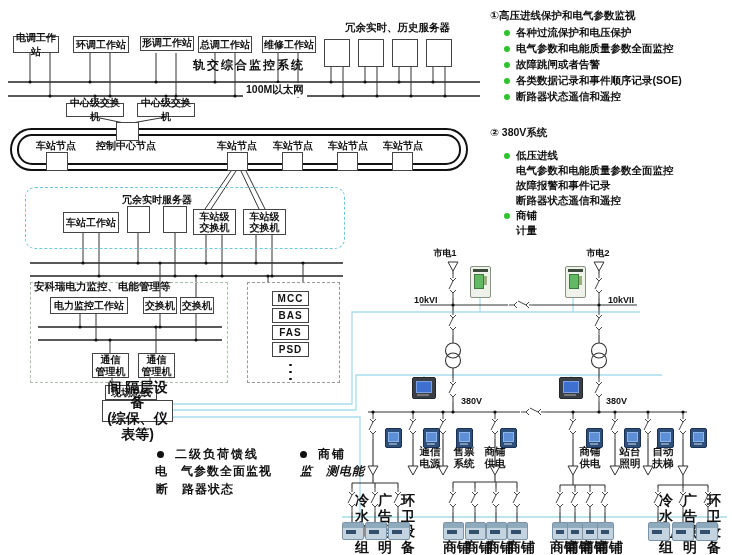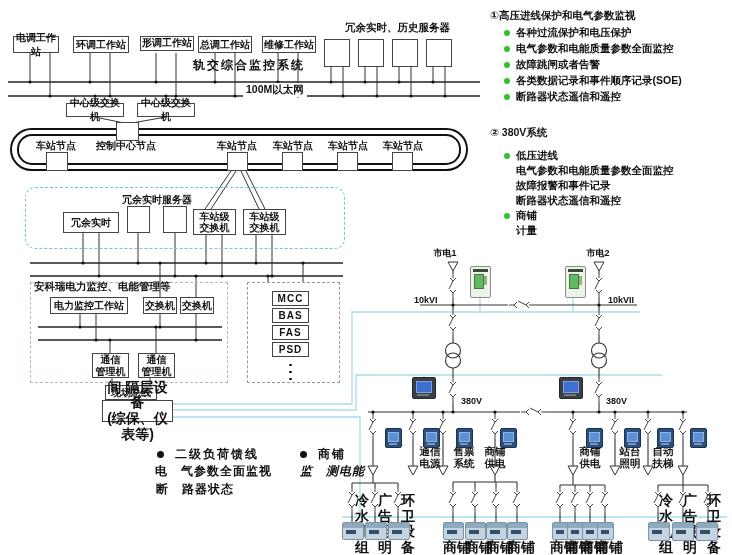--- a/index.html
+++ b/index.html
@@ -339,21 +339,21 @@
   <div class="box" style="left:116px;top:122px;width:23px;height:19px;"></div>
   <div class="box" style="left:46px;top:152px;width:22px;height:19px;"></div>
   <div class="box" style="left:227px;top:152px;width:21px;height:19px;"></div>
   <div class="box" style="left:282px;top:152px;width:21px;height:19px;"></div>
   <div class="box" style="left:337px;top:152px;width:21px;height:19px;"></div>
   <div class="box" style="left:392px;top:152px;width:21px;height:19px;"></div>
 
   <div class="dash" style="left:25px;top:187px;width:320px;height:62px;border-color:#6cc7dc;border-radius:10px;"></div>
   <div class="lbl f10" style="left:122px;top:193px;">冗余实时服务器</div>
   <div class="box f10" style="left:63px;top:212px;width:56px;height:21px;">
-      <span>冗余实时</span>
+      <span>车站工作站</span>
     </div>
   <div class="box" style="left:127px;top:206px;width:23px;height:27px;"></div>
   <div class="box" style="left:163px;top:206px;width:24px;height:27px;"></div>
   <div class="box f10" style="left:193px;top:209px;width:43px;height:26px;">
       <span class="pre">车站级
 交换机</span>
     </div>
   <div class="box f10" style="left:243px;top:209px;width:43px;height:26px;">
       <span class="pre">车站级
 交换机</span>

